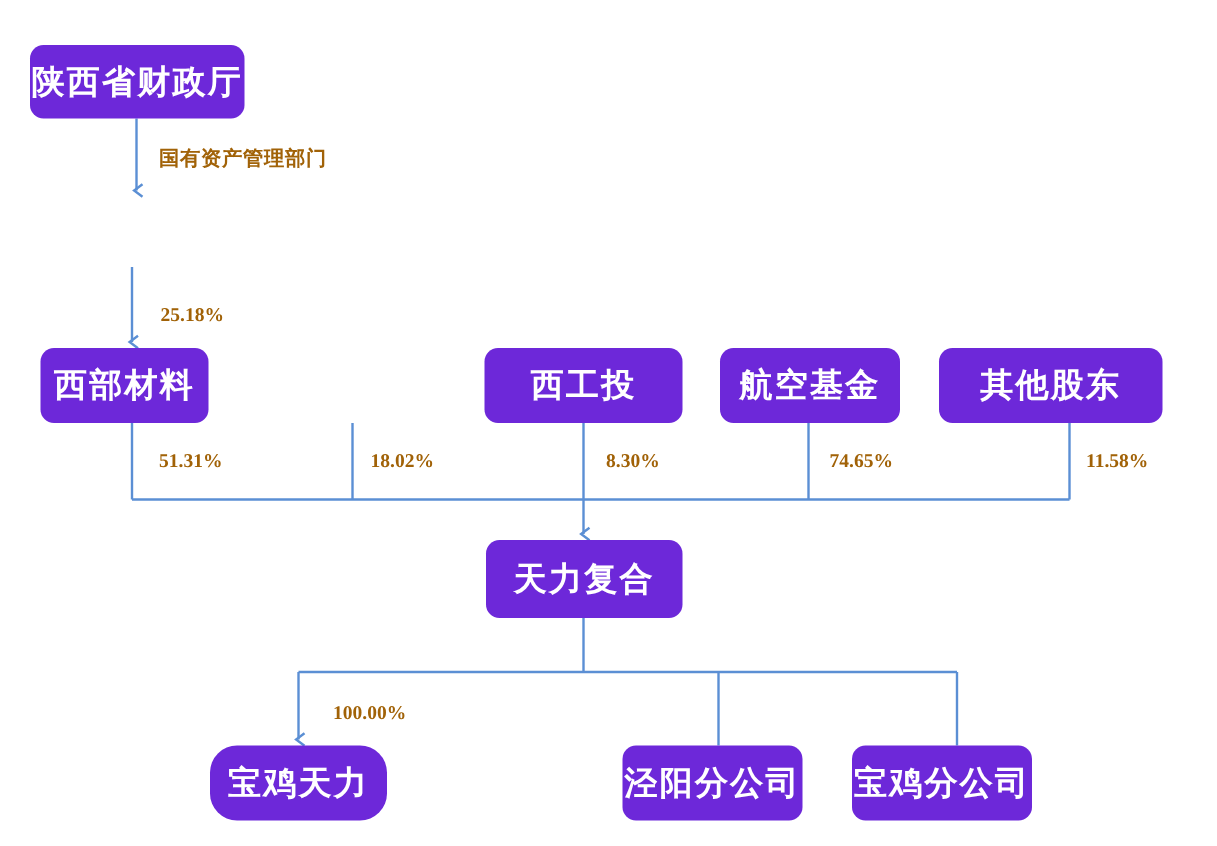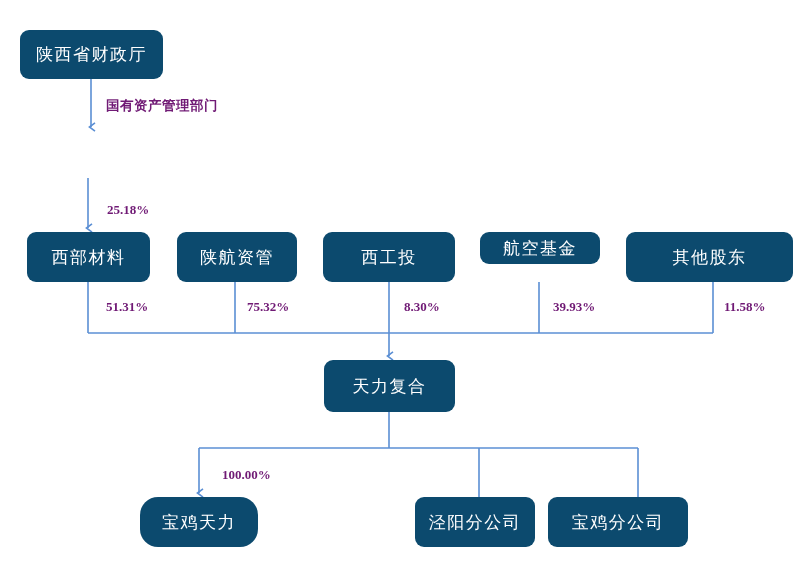--- a/index.html
+++ b/index.html
@@ -22,40 +22,40 @@
     position: absolute;
     left: 0;
     top: 0;
     width: 811px;
     height: 564px;
     pointer-events: none;
   }
   .node {
     position: absolute;
     box-sizing: border-box;
-    background: #0c4a6e;
+    background: #6d28d9;
     border-radius: 9px;
     color: #ffffff;
     display: flex;
     align-items: center;
     justify-content: center;
     font-family: "Liberation Serif", "DejaVu Serif", serif;
-    font-size: 17px;
-    font-weight: 400;
+    font-size: 22px;
+    font-weight: 700;
     letter-spacing: 1.5px;
     white-space: nowrap;
     text-align: center;
     line-height: 1;
   }
   .edge-label {
     position: absolute;
     font-family: "Liberation Serif", "DejaVu Serif", serif;
     font-size: 13px;
     font-weight: 700;
-    color: #701a75;
+    color: #a16207;
     white-space: nowrap;
     line-height: 1;
   }
   .edge-label.cjk {
     font-size: 13.5px;
     letter-spacing: 0.5px;
   }
 </style>
 </head>
 <body>
@@ -90,47 +90,46 @@
 
       <line x1="199" y1="448" x2="199" y2="493" marker-end="url(#arrowhead)"></line>
       <line x1="479" y1="448" x2="479" y2="497"></line>
       <line x1="638" y1="448" x2="638" y2="497"></line>
     </g>
   </svg>
 
   <div class="node" style="left:20px;  top:30px;  width:143px; height:49px;">陕西省财政厅</div>
 
 
-  <div class="node" style="left:27px;  top:232px; width:123px; height:50px;">西部材料</div>
+  <div class="node" style="left:27px;  top:232px; width:112px; height:50px;">西部材料</div>
 
-  <div class="node" style="left:177px; top:232px; width:120px; height:50px;">陕航资管</div>
 
   <div class="node" style="left:323px; top:232px; width:132px; height:50px;">西工投</div>
 
-  <div class="node" style="left:480px; top:232px; width:120px; height:32px;">航空基金</div>
+  <div class="node" style="left:480px; top:232px; width:120px; height:50px;">航空基金</div>
 
-  <div class="node" style="left:626px; top:232px; width:167px; height:50px;">其他股东</div>
+  <div class="node" style="left:626px; top:232px; width:149px; height:50px;">其他股东</div>
 
   <div class="node" style="left:324px; top:360px; width:131px; height:52px;">天力复合</div>
 
   <div class="node" style="left:140px; top:497px; width:118px; height:50px;border-radius:18px;">宝鸡天力</div>
 
   <div class="node" style="left:415px; top:497px; width:120px; height:50px;">泾阳分公司</div>
 
-  <div class="node" style="left:548px; top:497px; width:140px; height:50px;">宝鸡分公司</div>
+  <div class="node" style="left:568px; top:497px; width:120px; height:50px;">宝鸡分公司</div>
 
   <div class="edge-label cjk" style="left:106px; top:99px;">国有资产管理部门</div>
 
   <div class="edge-label" style="left:107px; top:203px;">25.18%</div>
 
   <div class="edge-label" style="left:106px; top:300px;">51.31%</div>
 
-  <div class="edge-label" style="left:247px; top:300px;">75.32%</div>
+  <div class="edge-label" style="left:247px; top:300px;">18.02%</div>
 
   <div class="edge-label" style="left:404px; top:300px;">8.30%</div>
 
-  <div class="edge-label" style="left:553px; top:300px;">39.93%</div>
+  <div class="edge-label" style="left:553px; top:300px;">74.65%</div>
 
   <div class="edge-label" style="left:724px; top:300px;">11.58%</div>
 
   <div class="edge-label" style="left:222px; top:468px;">100.00%</div>
 
 </div>
 
 </body></html>

